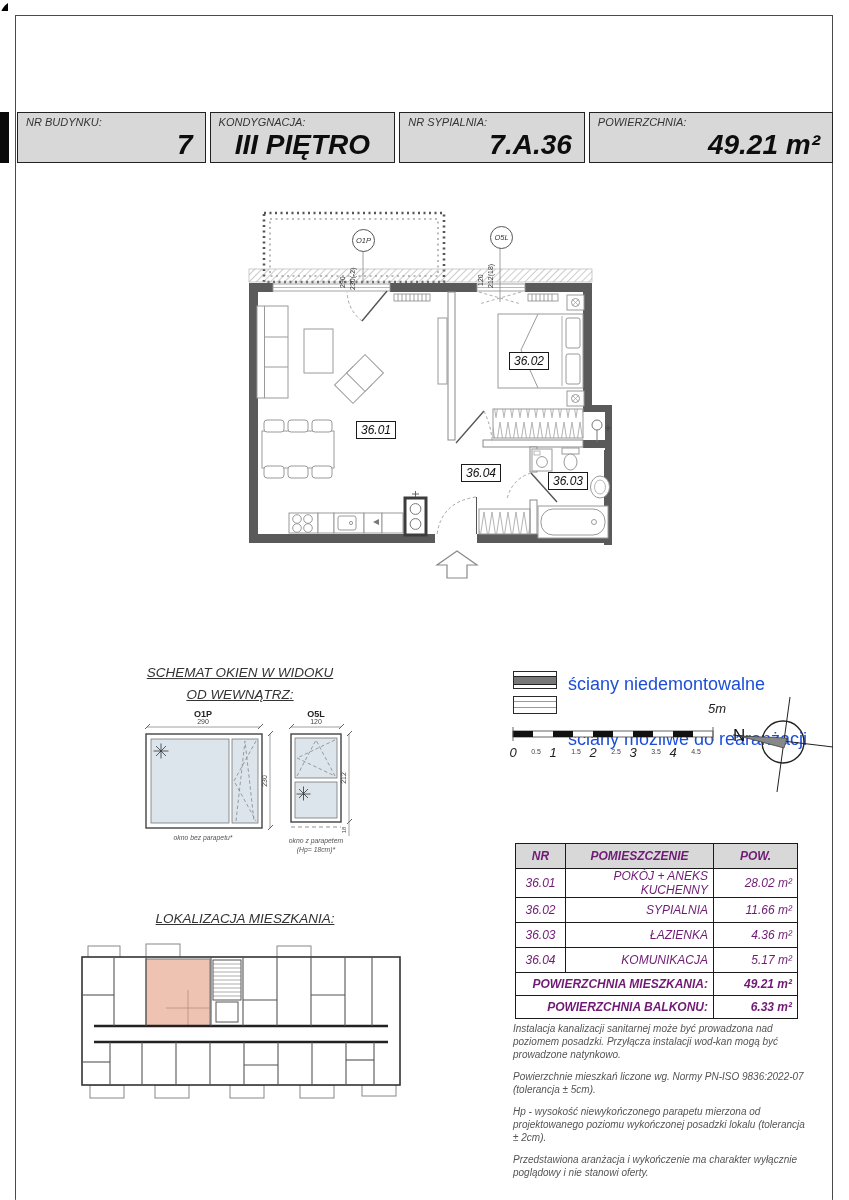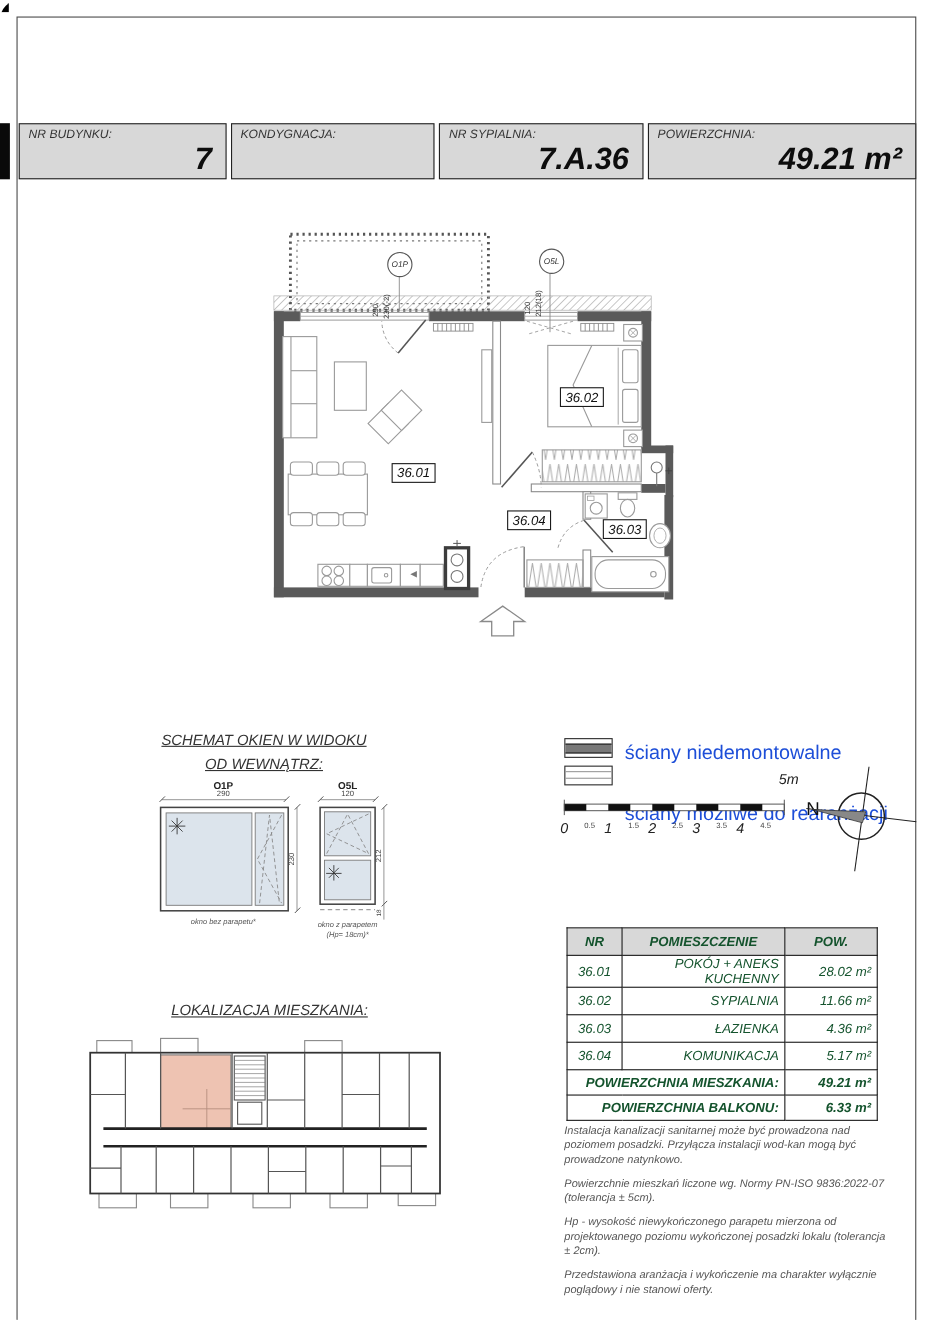--- a/index.html
+++ b/index.html
@@ -39,21 +39,21 @@
   .legend-sym{position:absolute;width:44px;height:18px;border:1px solid #2a2a2a;background:#fff;box-sizing:border-box;}
   .legend-sym .band{margin-top:4px;height:7px;background:#787878;border-top:1px solid #222;border-bottom:1px solid #222;}
   .legend-sym .line{margin-top:4px;height:1px;background:#9a9a9a;}
   .legend-label{position:absolute;font-size:18px;color:#1d4ed8;white-space:nowrap;}
   .scale-num{position:absolute;transform:translateX(-50%);font-style:italic;font-size:13px;color:#222;}
   .scale-num.small{font-size:7px;font-style:normal;color:#444;}
   .north-n{position:absolute;font-size:17px;color:#111;}
 
   
   .area-table{position:absolute;left:515px;top:843px;width:282px;border-collapse:collapse;
-              font-size:12px;font-style:italic;color:#14532d;table-layout:fixed;}
+              font-size:12px;font-style:italic;color:#701a75;table-layout:fixed;}
   .area-table th,.area-table td{border:1.4px solid #1a1a1a;padding:0 5px;height:25px;box-sizing:border-box;}
   .area-table th{background:#d8d8d8;font-weight:bold;text-align:center;}
   .c-nr{text-align:center;}
   .c-name{text-align:right;padding-left:8px;}
   .c-val{text-align:right;padding-right:6px;white-space:nowrap;}
   .sum td{height:23px;font-weight:bold;margin-top:24px;}
 
   
   .notes{position:absolute;left:513px;top:1022px;width:300px;}
   .notes p{margin:0 0 9px 0;font-style:italic;font-size:10px;line-height:1.3;color:#555;}
@@ -67,20 +67,21 @@
   <div class="mark-corner"></div>
   <div class="mark-header"></div>
 
   <div class="header">
     <div class="hcell hc1">
       <span class="hdr-label">NR BUDYNKU:</span>
       <span class="hdr-value">7</span>
     </div>
     <div class="hcell hc2">
       <span class="hdr-label">KONDYGNACJA:</span>
+      <span class="hdr-value center">III PIĘTRO</span>
     </div>
     <div class="hcell hc3">
       <span class="hdr-label">NR SYPIALNIA:</span>
       <span class="hdr-value">7.A.36</span>
     </div>
     <div class="hcell hc4">
       <span class="hdr-label">POWIERZCHNIA:</span>
       <span class="hdr-value">49.21 m²</span>
     </div>
   </div>

